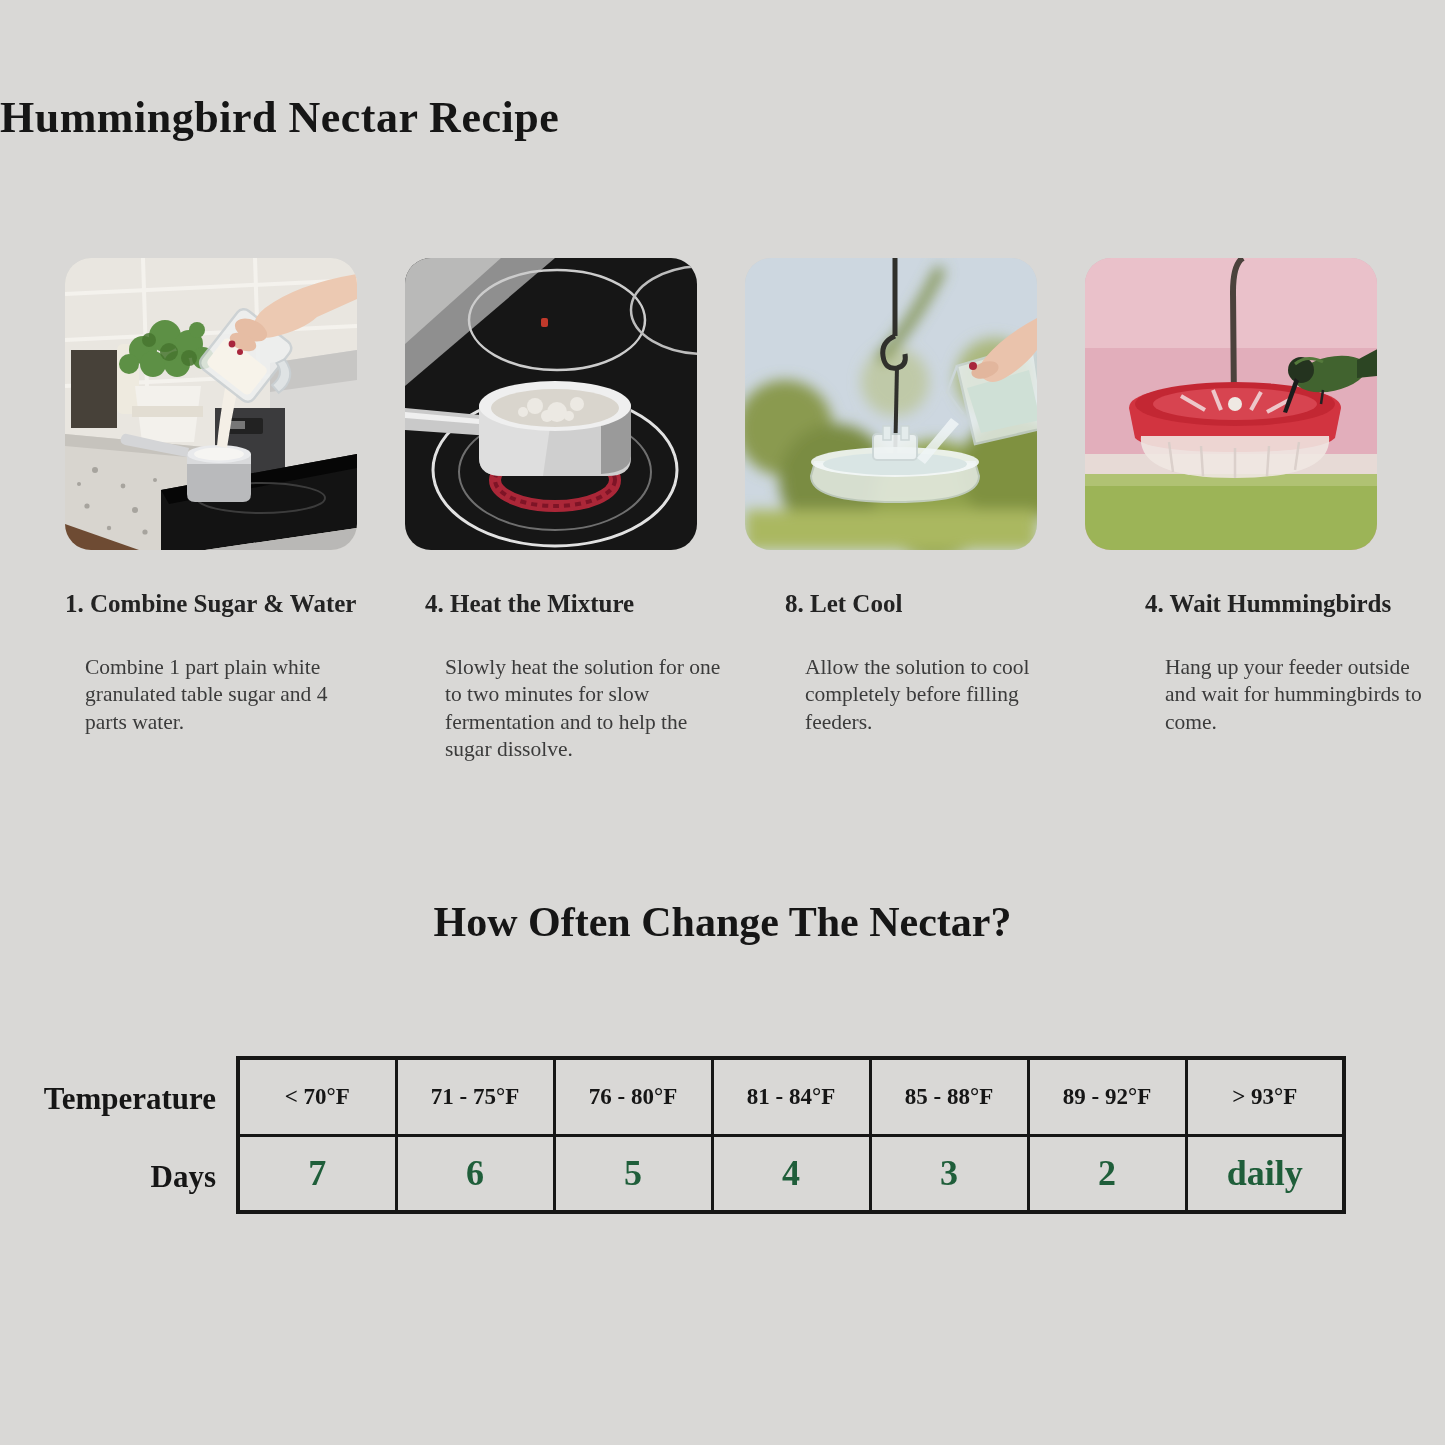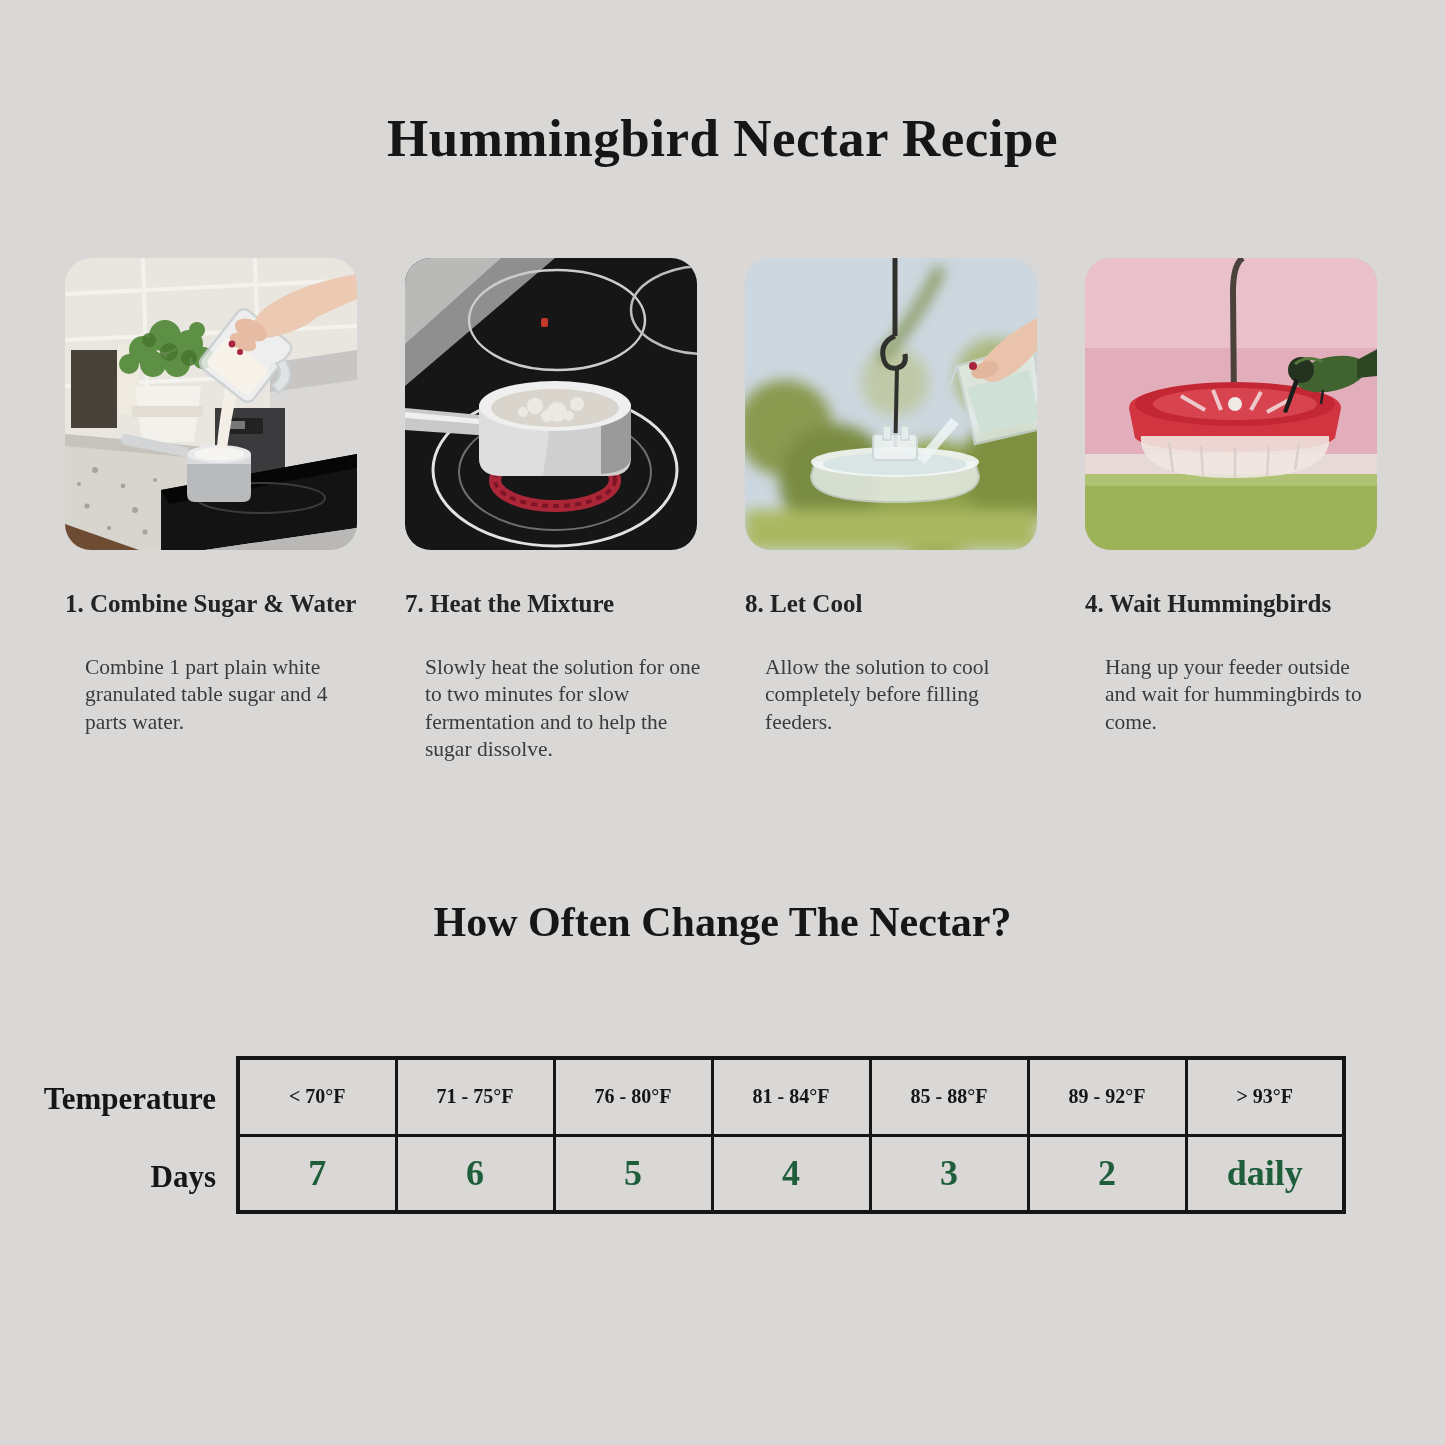--- a/index.html
+++ b/index.html
@@ -8,43 +8,43 @@
     --heading-text:#232323;
     --body-text:#3b3b3b;
     --days-green:#1f5e3a;
     --table-border:#161616;
   }
   *{margin:0;padding:0;box-sizing:border-box;}
   html,body{background:var(--background);}
   body{font-family:"Liberation Serif","DejaVu Serif",serif;}
   .canvas{position:relative;width:1445px;height:1445px;background:var(--background);overflow:hidden;}
 
-  .main-title{position:absolute;top:92px;left:0;right:0;text-align:center;
-    font-size:53px;font-weight:700;color:var(--ink);letter-spacing:.5px;margin-top:16px;}
+  .main-title{position:absolute;top:92px;left:0;right:0;
+    font-size:44px;font-weight:700;color:var(--ink);letter-spacing:.5px;}
 
   .photos{position:absolute;top:258px;left:65px;display:flex;gap:48px;}
   .photo{width:292px;height:292px;border-radius:26px;overflow:hidden;flex:0 0 auto;background:#cfcfcd;}
   .photo svg{display:block;width:100%;height:100%;}
 
-  .texts{position:absolute;top:590px;left:65px;display:flex;gap:40px;}
+  .texts{position:absolute;top:590px;left:65px;display:flex;gap:60px;}
   .step-text{width:300px;flex:0 0 auto;}
   .step-heading{font-size:25px;font-weight:700;color:var(--heading-text);margin:0 0 13px 0;}
   .step-body{font-size:21.5px;line-height:1.27;color:var(--body-text);margin-left:20px;margin-top:36px;}
 
   .section-title{position:absolute;top:898px;left:0;right:0;text-align:center;
     font-size:42px;font-weight:700;color:var(--ink);}
 
   .table-area{position:absolute;top:1056px;left:30px;display:flex;align-items:flex-start;font-family:Liberation Serif, serif;}
   .row-labels{width:206px;padding-top:4px;}
   .row-label{height:78px;display:flex;align-items:center;justify-content:flex-end;
     padding-right:20px;font-size:31px;font-weight:700;color:var(--ink);}
   table.nectar-table{border-collapse:collapse;border:4px solid var(--table-border);}
   .nectar-table th,.nectar-table td{border:3px solid var(--table-border);width:158px;height:77px;
     text-align:center;vertical-align:middle;background:var(--background);}
-  .nectar-table th{font-size:20px;font-weight:700;color:var(--ink);text-align:center;}
+  .nectar-table th{font-size:23px;font-weight:700;color:var(--ink);text-align:center;}
   .nectar-table td{font-size:36px;font-weight:700;color:var(--days-green);}
 </style>
 </head>
 <body>
 
 <div class="canvas">
 
   <h1 class="main-title">Hummingbird Nectar Recipe</h1>
 
   <div class="photos">
@@ -237,21 +237,21 @@
       </svg>
     </figure>
   </div>
 
   <div class="texts">
     <div class="step-text">
       <h3 class="step-heading">1. Combine Sugar &amp; Water</h3>
       <p class="step-body">Combine 1 part plain white granulated table sugar and 4 parts water.</p>
     </div>
     <div class="step-text">
-      <h3 class="step-heading">7. Heat the Mixture</h3>
+      <h3 class="step-heading">4. Heat the Mixture</h3>
       <p class="step-body">Slowly heat the solution for one to two minutes for slow fermentation and to help the sugar dissolve.</p>
     </div>
     <div class="step-text">
       <h3 class="step-heading">8. Let Cool</h3>
       <p class="step-body">Allow the solution to cool completely before filling feeders.</p>
     </div>
     <div class="step-text">
       <h3 class="step-heading">4. Wait Hummingbirds</h3>
       <p class="step-body">Hang up your feeder outside and wait for hummingbirds to come.</p>
     </div>

